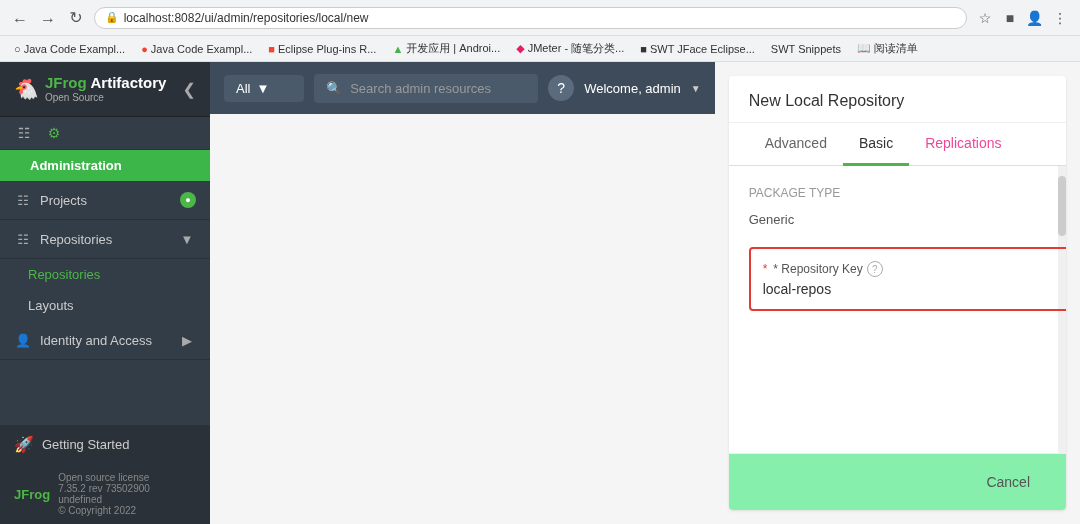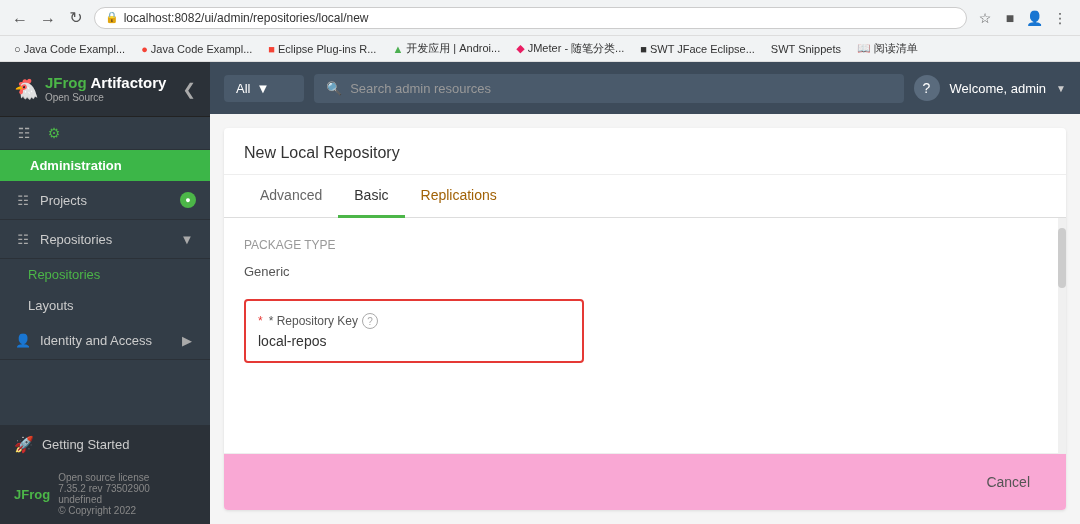--- a/index.html
+++ b/index.html
@@ -235,21 +235,21 @@
       font-size: 14px;
       color: #666;
       border-bottom: 3px solid transparent;
       margin-bottom: -1px;
     }
     .tab.active {
       color: #333;
       border-bottom-color: #4cb648;
       font-weight: 500;
     }
-    .tab.inactive { color: #a16207; }
+    .tab.inactive { color: #ec4899; }
 
     .form-area {
       flex: 1;
       padding: 20px 20px;
       overflow-y: auto;
       position: relative;
     }
     .scrollbar-track {
       position: absolute;
       right: 0;
@@ -296,21 +296,21 @@
       background: none;
     }
 
     .footer-actions {
       display: flex;
       align-items: center;
       justify-content: flex-end;
       padding: 12px 20px;
       gap: 20px;
       border-top: 1px solid #eee;
-      background: #f9a8d4;
+      background: #86efac;
     }
     .cancel-btn {
       background: none;
       border: none;
       color: #555;
       font-size: 14px;
       cursor: pointer;
       padding: 8px 16px;
     }
     .create-btn {
@@ -319,21 +319,21 @@
       color: #e53935;
       font-size: 14px;
       font-weight: 500;
       cursor: pointer;
       padding: 8px 20px;
       border-radius: 4px;
     }
 
     
     .app-body { display: flex; flex: 1; overflow: hidden; }
-    .right-panel { flex: 1; display: flex; flex-direction: column; overflow: hidden; }
+    .right-panel { flex: 1; display: flex; flex-direction: row; overflow: hidden; }
   </style>
 </head>
 <body>
 
 <div class="browser-bar">
   <button class="nav-btn">←</button>
   <button class="nav-btn">→</button>
   <button class="nav-btn">↻</button>
   <div class="address-bar">
     <span class="lock-icon">🔒</span>

